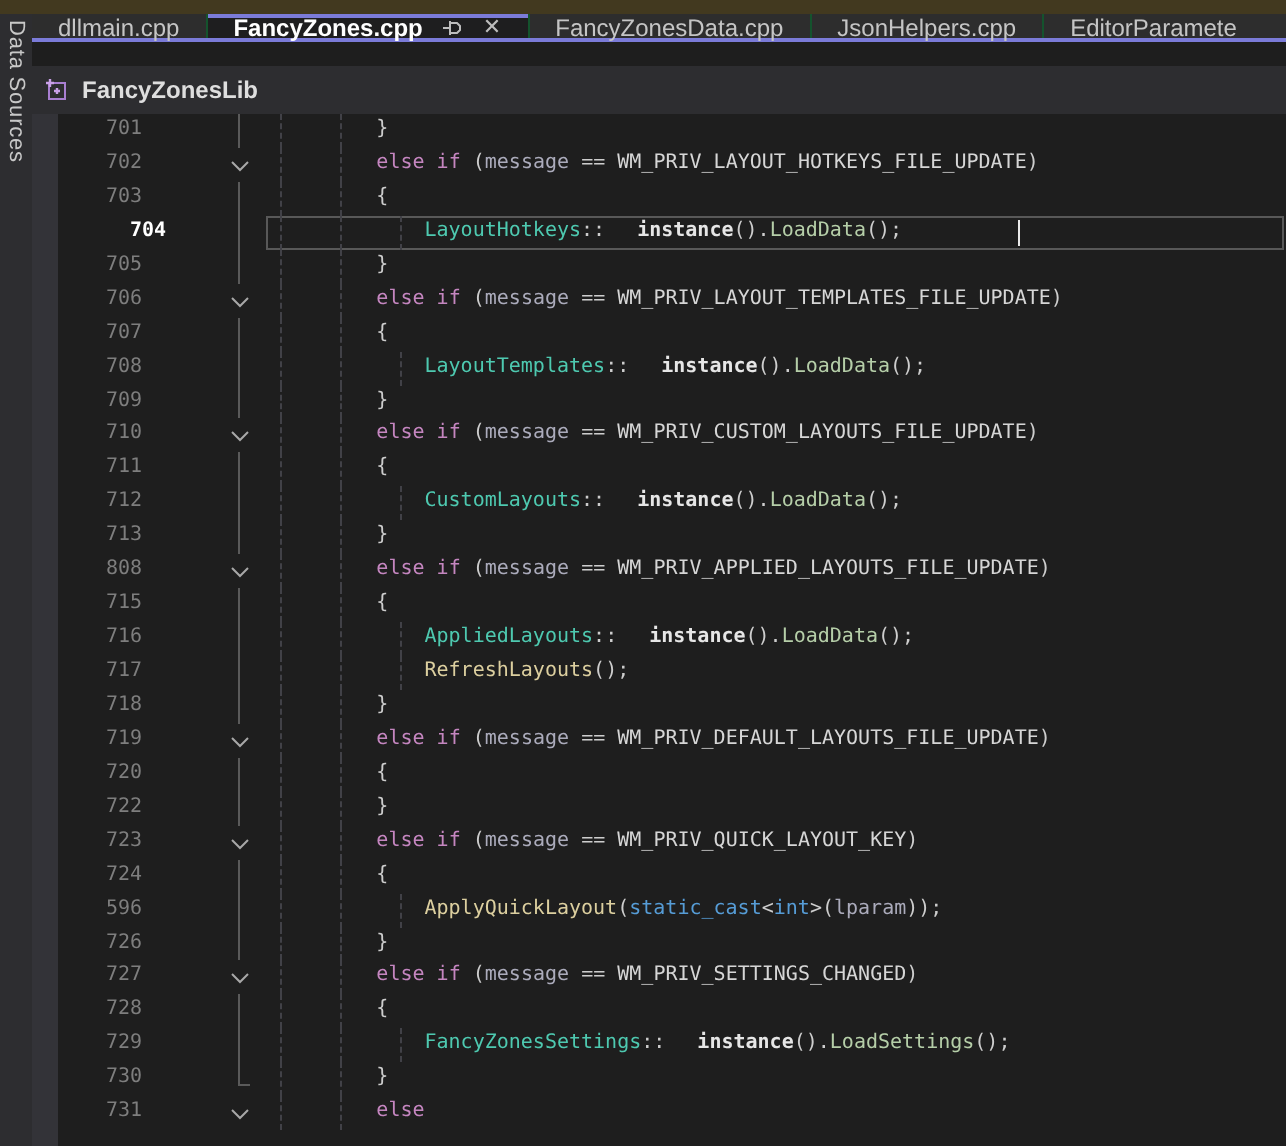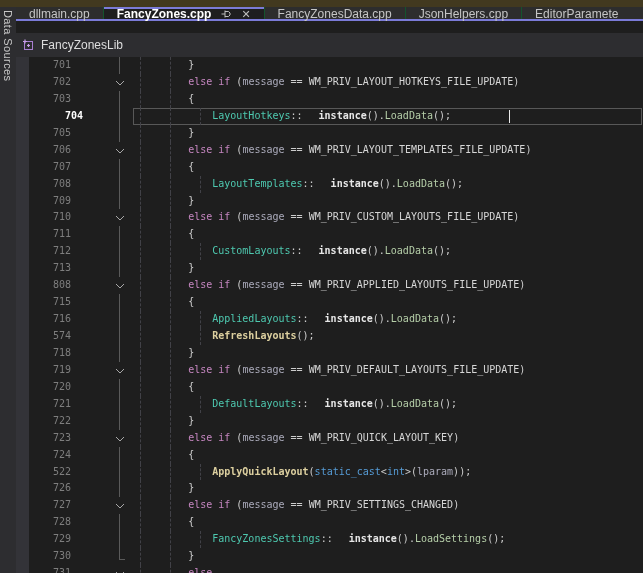--- a/index.html
+++ b/index.html
@@ -17,21 +17,21 @@
   .tab{display:flex;align-items:center;padding:0 13px;margin-right:1px;background:var(--tab_bg);border-top:2px solid transparent;box-sizing:border-box;color:#C5C5C5;font-size:12px;white-space:nowrap;flex:0 0 auto;}
   .tab.active{background:var(--tab_active_bg);border-top:2px solid var(--accent);color:#FFFFFF;font-weight:bold;}
   .tab .pin,.tab .close{display:none;margin-left:9px;color:#BDBDBD;font-weight:normal;}
   .tab.active .pin,.tab.active .close{display:inline-flex;align-items:center;}
   .tab .close{font-size:11px;line-height:11px;}
   .tab.clipped{flex:0 0 200px;}
 
   
   .breadcrumb{position:absolute;left:16px;top:33px;right:0;height:24px;background:var(--chrome_bg);display:flex;align-items:center;padding-left:5px;box-sizing:border-box;}
   .bc-icon{display:inline-flex;margin-right:6px;}
-  .bc-label{font-size:12px;color:#DEDEDE;}
+  .bc-label{font-size:12px;color:#DEDEDE;font-weight:bold;}
 
   
   .editor{position:absolute;left:16px;top:57px;right:0;bottom:0;background:var(--editor_bg);overflow:hidden;}
   .bpmargin{position:absolute;left:0;top:0;bottom:0;width:13px;background:var(--gutter_bg);}
   .rows{position:absolute;left:13px;top:0;right:0;}
   .row{display:flex;height:16.95px;position:relative;font-family:"DejaVu Sans Mono",monospace;font-size:10px;line-height:16.95px;}
   .ln{width:50px;text-align:right;padding-right:8px;box-sizing:border-box;color:var(--line_num);flex:0 0 auto;}
   .row.cur .ln{color:var(--line_num_active);font-weight:bold;padding-left:36px;}
   .sp{width:30px;flex:0 0 auto;}
   .fold{width:22px;flex:0 0 auto;position:relative;}
@@ -45,21 +45,21 @@
   .g{display:none;position:absolute;top:0;bottom:0;width:0;border-left:1px dashed var(--guide);}
   .g0{left:9px}.g1{left:39px}.g2{left:69px}
   .g.on{display:block;}
   .txt{position:absolute;left:9px;top:0;white-space:pre;}
   .caret{display:none;position:absolute;top:2px;height:13px;width:1.5px;background:#EAEAEA;}
   .row .caret.on{display:block;}
 
   
   .t-pl{color:var(--tok_pl);} .t-kw{color:var(--tok_kw);} .t-kb{color:var(--tok_kb);}
   .t-ty{color:var(--tok_ty);} .t-mi{color:var(--tok_mi);font-weight:bold;margin-left:16px;}
-  .t-mf{color:var(--tok_mf);} .t-fn{color:var(--tok_fn);font-weight:bold;}
+  .t-mf{color:var(--tok_mf);} .t-fn{color:var(--tok_fn);}
   .t-pm{color:var(--tok_pm);} .t-mc{color:var(--tok_mc);}
 </style>
 </head>
 <body>
 
 <div class="screen">
   <div class="topstrip"></div>
 
   <div class="sidestrip">
     <span>Data Sources</span>
@@ -349,21 +349,21 @@
     <div class="code">
 
       <div class="g g0 on"></div>
       <div class="g g1 on"></div>
       <div class="g g2 on"></div>
       <span class="txt"><span>            </span><span class="t-ty">AppliedLayouts</span><span class="t-pl">::</span><span class="t-mi">instance</span><span class="t-pl">().</span><span class="t-mf">LoadData</span><span class="t-pl">();</span></span>
 
     </div>
   </div>
         <div class="row">
-    <div class="ln">574</div>
+    <div class="ln">717</div>
     <div class="sp"></div>
     <div class="fold fline">
       
     </div>
     <div class="code">
 
       <div class="g g0 on"></div>
       <div class="g g1 on"></div>
       <div class="g g2 on"></div>
       <span class="txt"><span>            </span><span class="t-fn">RefreshLayouts</span><span class="t-pl">();</span></span>
@@ -411,35 +411,20 @@
     <div class="code">
 
       <div class="g g0 on"></div>
       <div class="g g1 on"></div>
 
       <span class="txt"><span>        </span><span class="t-pl">{</span></span>
 
     </div>
   </div>
         <div class="row">
-    <div class="ln">721</div>
-    <div class="sp"></div>
-    <div class="fold fline">
-      
-    </div>
-    <div class="code">
-
-      <div class="g g0 on"></div>
-      <div class="g g1 on"></div>
-      <div class="g g2 on"></div>
-      <span class="txt"><span>            </span><span class="t-ty">DefaultLayouts</span><span class="t-pl">::</span><span class="t-mi">instance</span><span class="t-pl">().</span><span class="t-mf">LoadData</span><span class="t-pl">();</span></span>
-
-    </div>
-  </div>
-        <div class="row">
     <div class="ln">722</div>
     <div class="sp"></div>
     <div class="fold fline">
       
     </div>
     <div class="code">
 
       <div class="g g0 on"></div>
       <div class="g g1 on"></div>
 
@@ -473,21 +458,21 @@
     <div class="code">
 
       <div class="g g0 on"></div>
       <div class="g g1 on"></div>
 
       <span class="txt"><span>        </span><span class="t-pl">{</span></span>
 
     </div>
   </div>
         <div class="row">
-    <div class="ln">522</div>
+    <div class="ln">596</div>
     <div class="sp"></div>
     <div class="fold fline">
       
     </div>
     <div class="code">
 
       <div class="g g0 on"></div>
       <div class="g g1 on"></div>
       <div class="g g2 on"></div>
       <span class="txt"><span>            </span><span class="t-fn">ApplyQuickLayout</span><span class="t-pl">(</span><span class="t-kb">static_cast</span><span class="t-pl">&lt;</span><span class="t-kb">int</span><span class="t-pl">&gt;(</span><span class="t-pm">lparam</span><span class="t-pl">));</span></span>

